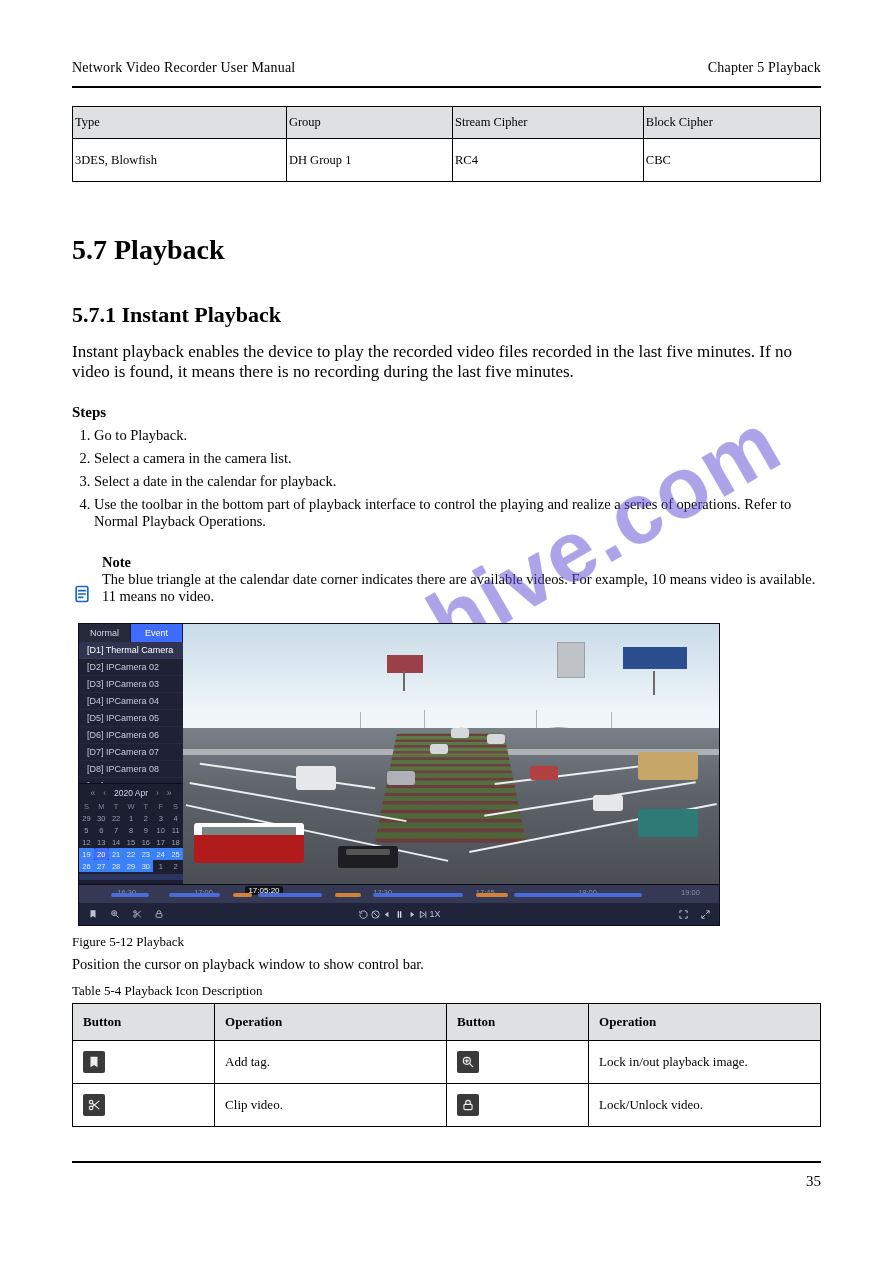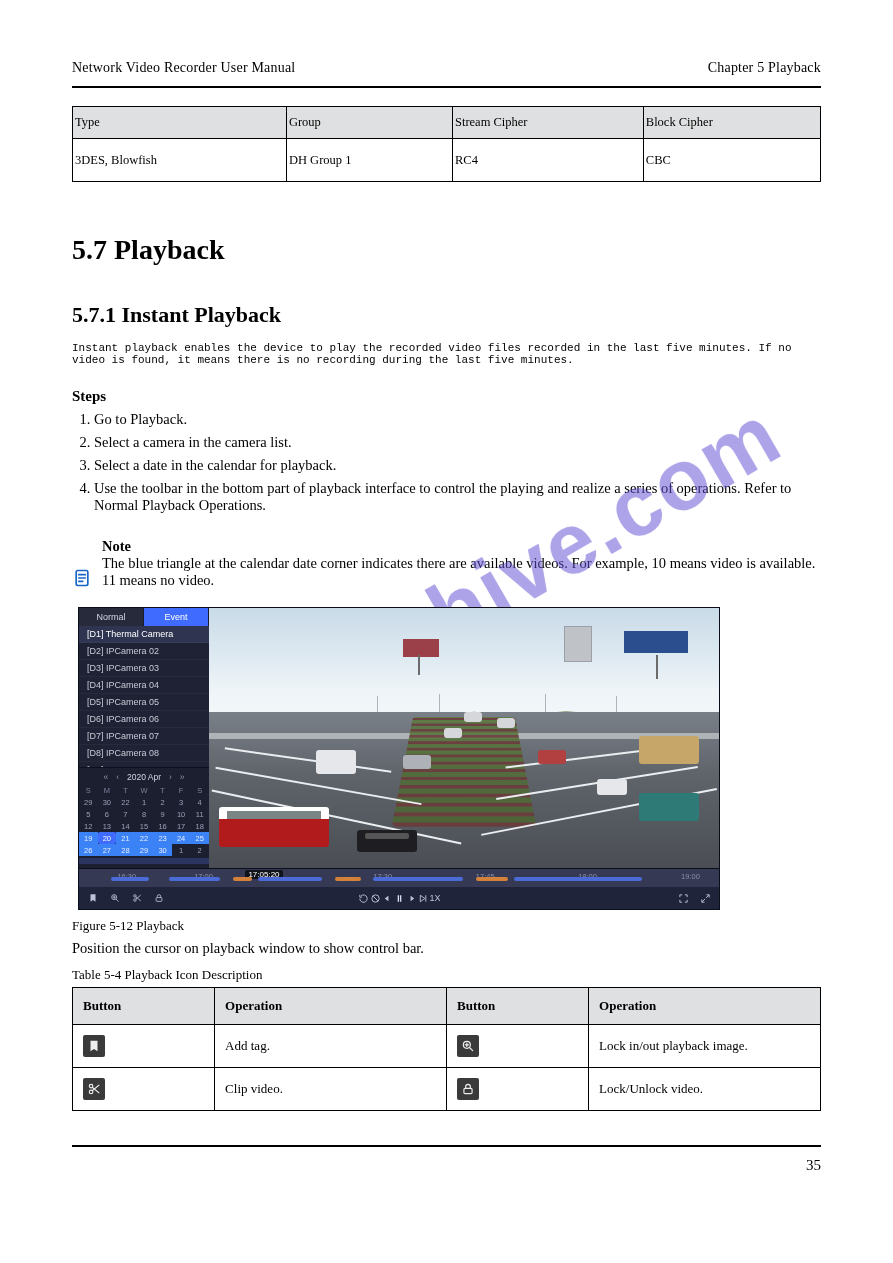--- a/index.html
+++ b/index.html
@@ -44,21 +44,21 @@
 
   
   table.block{width:100%;border-collapse:collapse;margin-top:18px;font-size:12.5px;}
   table.block th,table.block td{border:1px solid var(--border);padding:8px 2px;}
   table.block th{background:var(--tbl-head);font-weight:400;text-align:left;}
   table.block td{height:26px;}
 
   
   h2.h2{font-size:28px;font-weight:700;margin:52px 0 2px 0;}
   h3.h3{font-size:22px;font-weight:700;margin:36px 0 10px 0;}
-  p.lead{font-size:11px;margin:14px 0 0 0;font-family:Liberation Mono, monospace;}
+  p.lead{font-size:17px;margin:14px 0 0 0;}
   p.body{font-size:14.5px;margin:6px 0 0 0;}
   .steps-title{font-weight:700;font-size:15px;margin-top:22px;}
   ol.steps{list-style:decimal;margin:6px 0 0 22px;padding:0;font-size:14.5px;}
   ol.steps li{margin:6px 0;}
   .note{display:flex;gap:10px;align-items:flex-end;margin-top:24px;}
   .note-icon{width:22px;height:22px;display:inline-flex;align-items:center;justify-content:center;}
   .note-body{font-size:14.5px}
   .note-title{font-weight:700;}
   .figure-caption{font-size:13px;margin-top:8px;}
   .table-caption{font-size:13px;margin:10px 0 4px;}
@@ -73,21 +73,21 @@
 
   
   .footrule{height:0;border-top:2.5px solid var(--rule);margin-top:34px;}
   .pagenum{text-align:right;font-size:15px;margin-top:10px;}
 
   
   .shot{width:640px;margin:18px 0 0 6px;border:1px solid #0b0d1a;
     background:var(--ui-dark);position:relative;font-family:Arial,Helvetica,sans-serif;}
   .shot-body{display:flex;height:260px;}
   
-  .panel{width:130px;background:var(--ui-darker);color:var(--ui-text);
+  .panel{width:104px;background:var(--ui-darker);color:var(--ui-text);
     display:flex;flex-direction:column;font-size:9px;border-radius:6px;}
   .tabs{display:flex;height:18px;}
   .tab{flex:1;display:flex;align-items:center;justify-content:center;
     background:#272a3b;color:#cfd4e8;border-right:1px solid #1a1c2c;}
   .tab.active{background:var(--ui-blue);color:#fff;}
   .camlist{flex:1;overflow:hidden;}
   .cam{padding:3px 8px;border-bottom:1px solid rgba(255,255,255,.04);white-space:nowrap;}
   .cam.sel{background:var(--ui-sel);color:#fff;}
   
   .cal{background:#1c1f30;border-top:1px solid #0d0f1c;padding:2px 0 4px;}

